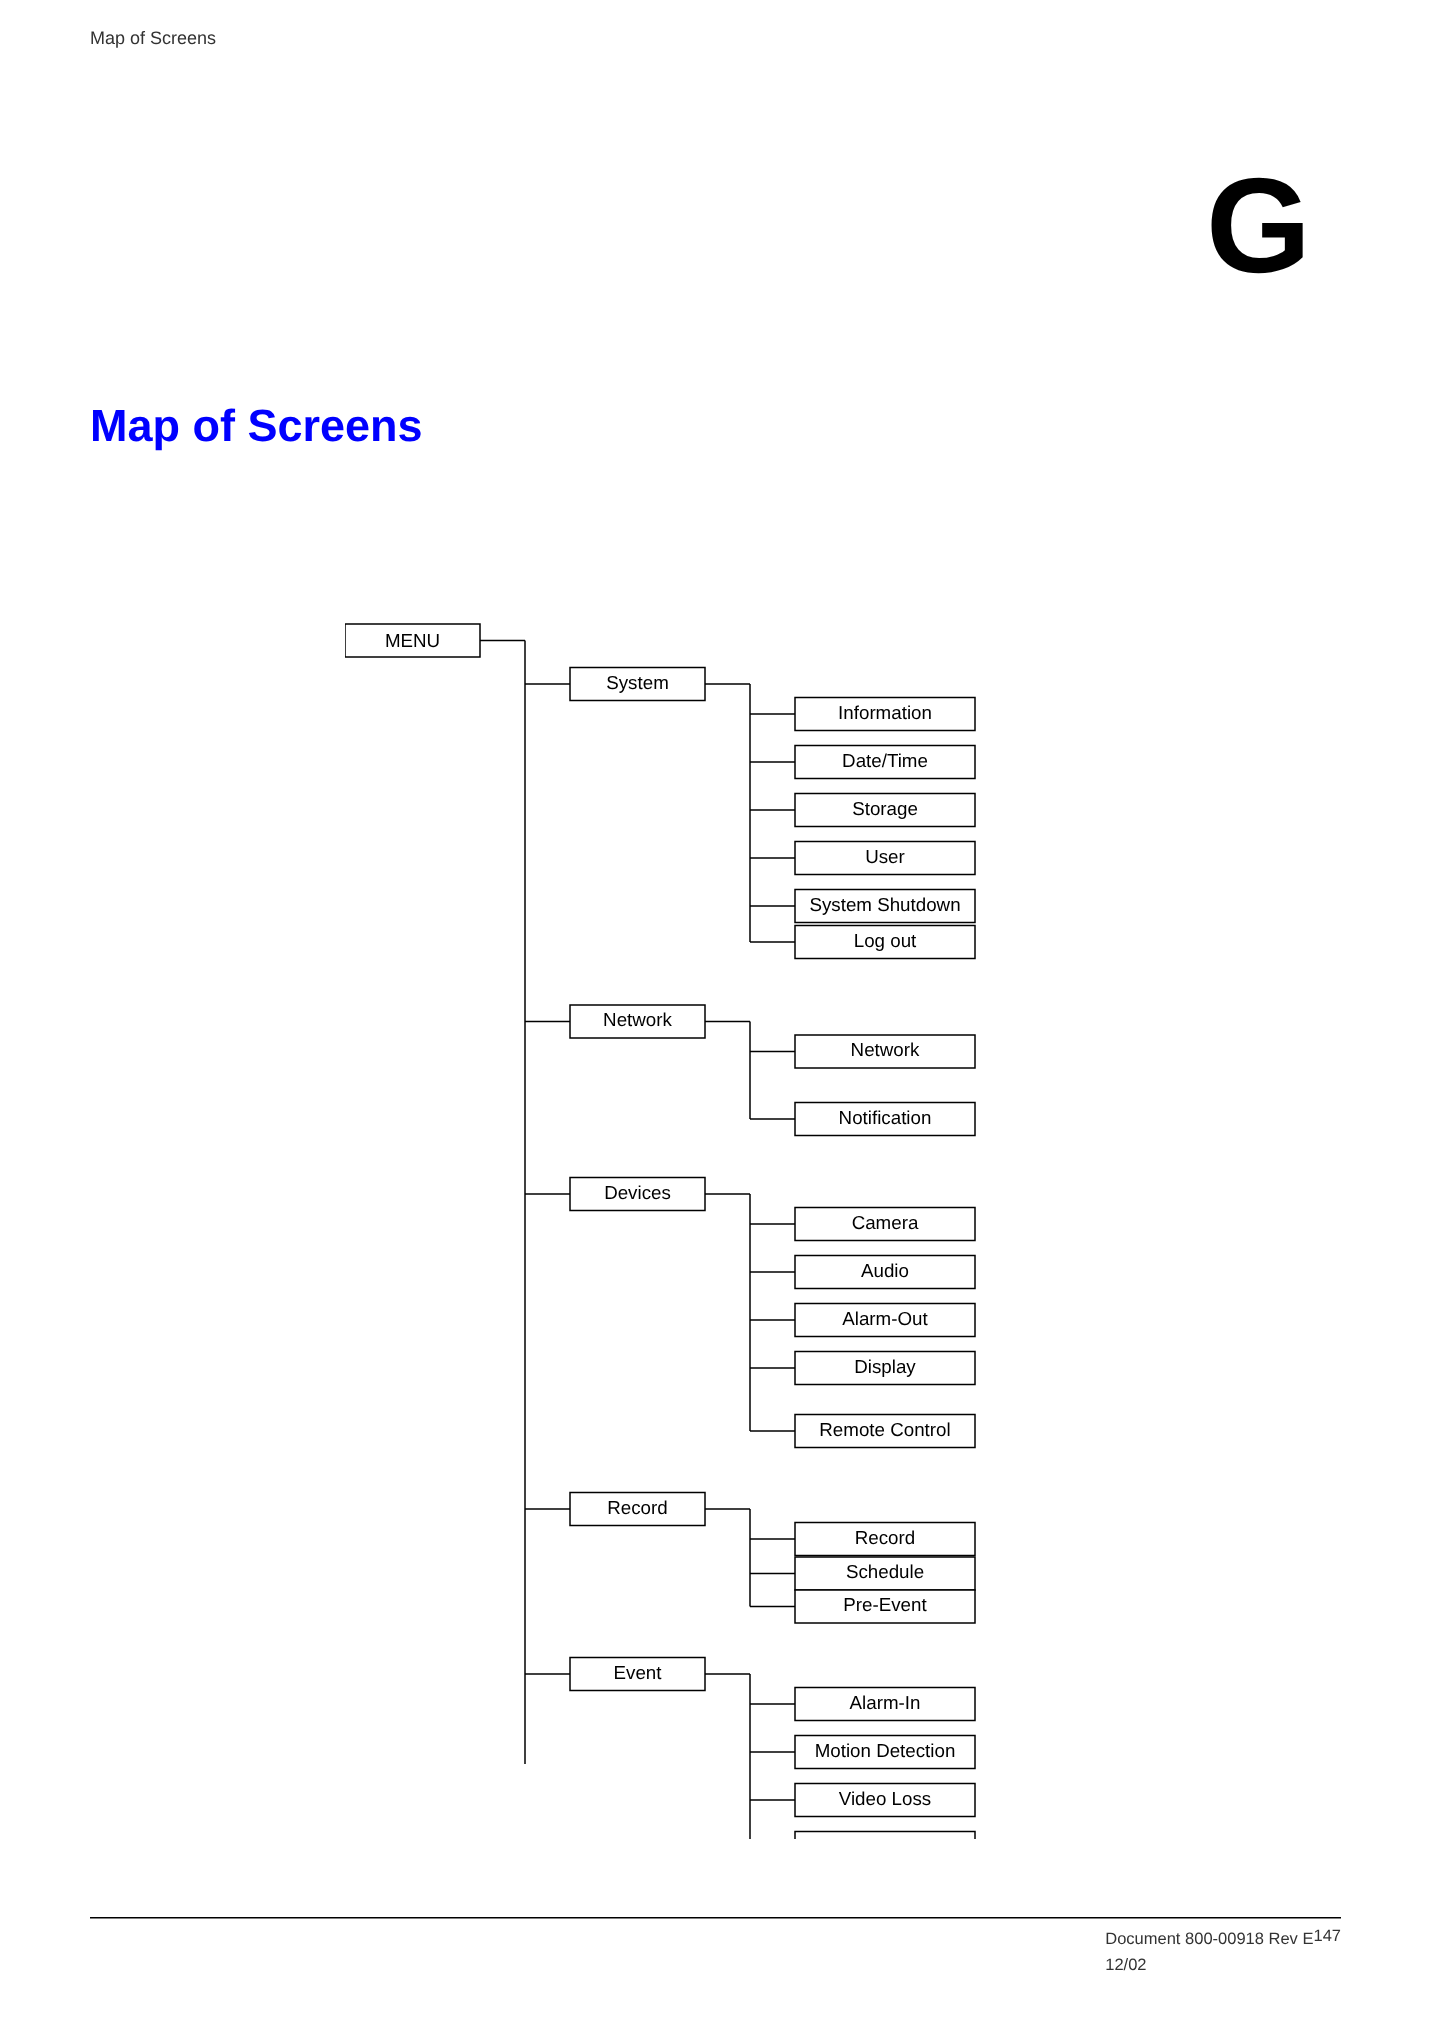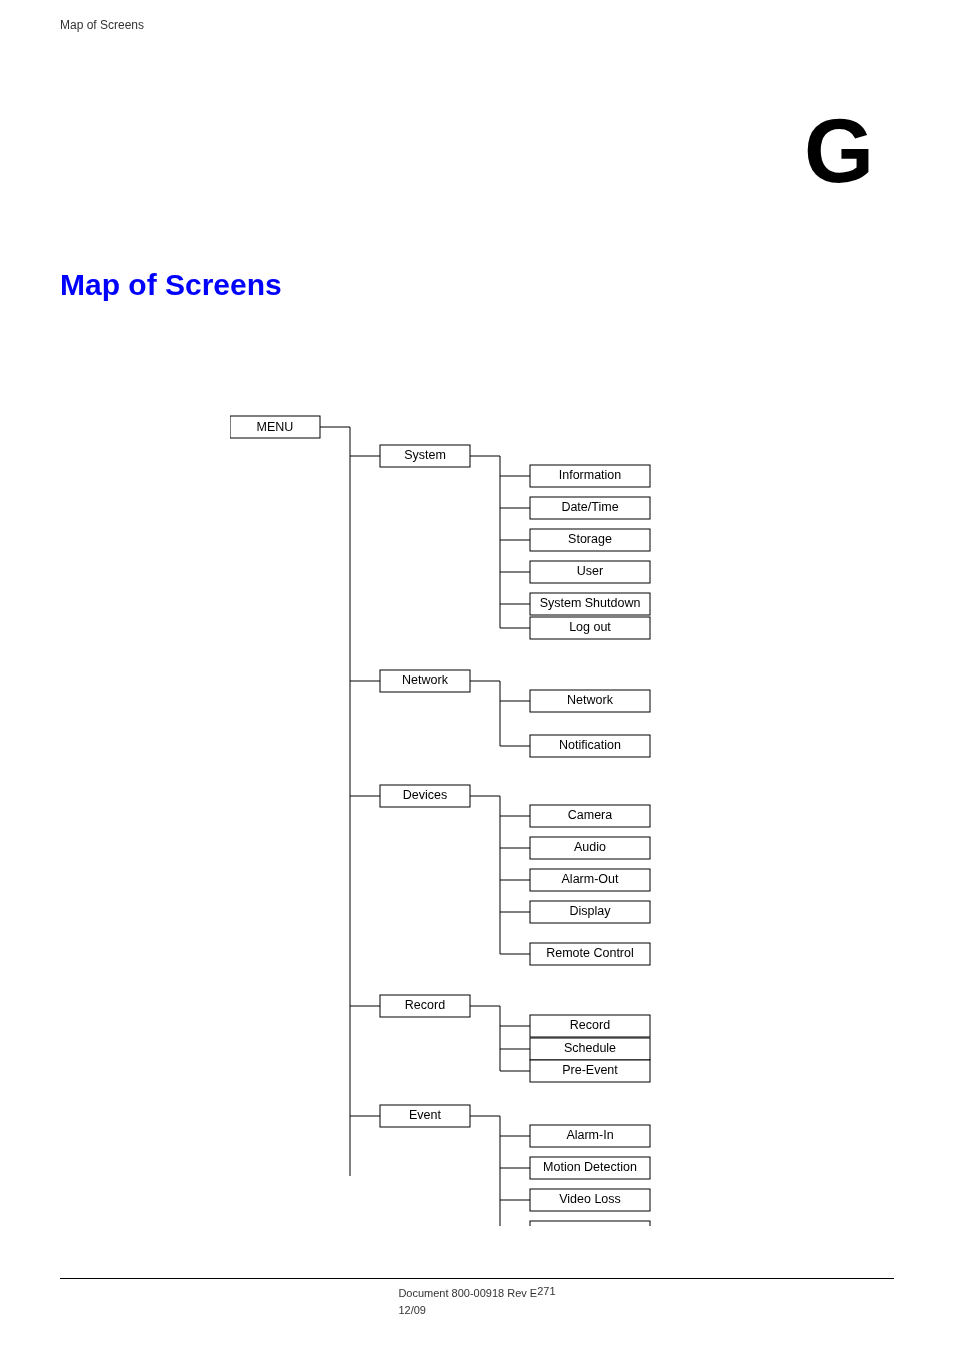--- a/index.html
+++ b/index.html
@@ -53,21 +53,21 @@
     }
 
     .footer {
       position: absolute;
       bottom: 30px;
       left: 60px;
       right: 60px;
       border-top: 1px solid #000;
       padding-top: 6px;
       display: flex;
-      justify-content: center;
+      justify-content: flex-end;
       font-size: 11px;
       color: #333;
     }
 
     .footer-left {
       line-height: 1.5;
     }
   </style>
 </head>
 <body>
@@ -214,16 +214,16 @@
 
     <line x1="270" y1="895" x2="300" y2="895" stroke="black" stroke-width="1"></line>
     <rect x="300" y="884" width="120" height="22" fill="white" stroke="black" stroke-width="1"></rect>
     <text x="360" y="898" text-anchor="middle" font-size="12.5" font-family="Arial">Event  Status</text>
   </svg>
 </div>
 
 <div class="footer">
   <div class="footer-left">
     <div>Document 800-00918 Rev E</div>
-    <div>12/09</div>
+    <div>12/02</div>
   </div>
-  <div>271</div>
+  <div>147</div>
 </div>
 
 </body></html>

